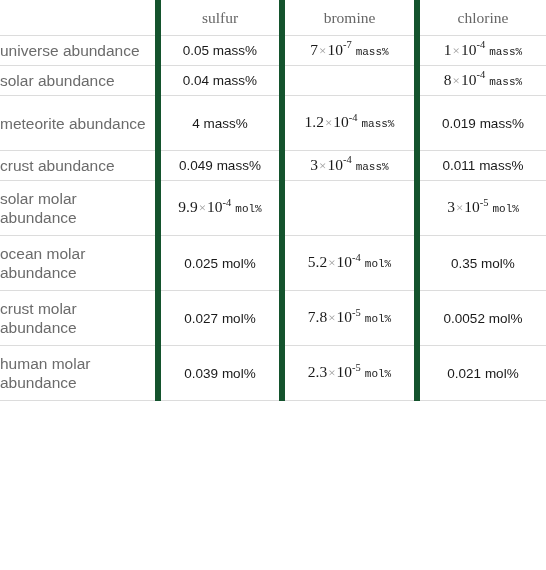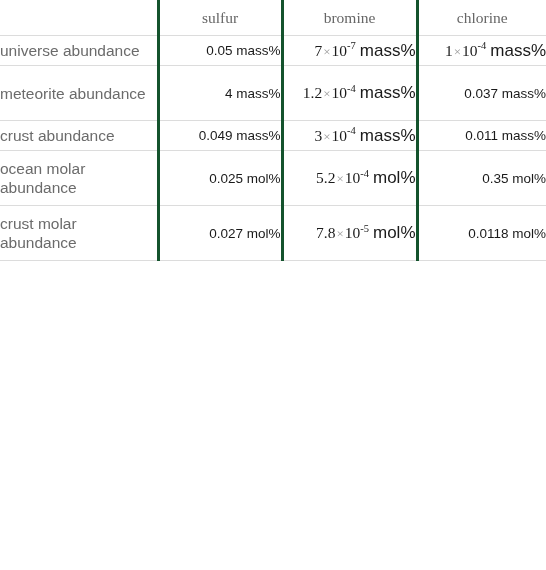--- a/index.html
+++ b/index.html
@@ -21,21 +21,21 @@
     background: #ffffff;
   }
 
   #abundance-table col.c-label { width: 158px; }
   #abundance-table col.c-sulfur { width: 124px; }
   #abundance-table col.c-bromine { width: 135px; }
   #abundance-table col.c-chlorine { width: 129px; }
 
   #abundance-table th,
   #abundance-table td {
-    border-right: 3px solid #14532d;
+    border-right: 6px solid #14532d;
     border-bottom: 1px solid #dcdcdc;
     padding: 0;
     vertical-align: middle;
     background: #ffffff;
   }
   #abundance-table th:last-child,
   #abundance-table td:last-child {
     border-right: none;
   }
 
@@ -61,21 +61,21 @@
     text-align: left;
     padding: 7px 10px 7px 11px;
     line-height: 19px;
   }
 
   
   .value-cell {
     font-family: "Liberation Sans", sans-serif;
     font-size: 13.5px;
     color: #1a1a1a;
-    text-align: right;
+    text-align: center;
     padding: 7px 8px 7px 9px;
     line-height: 19px;
     white-space: nowrap;
   }
 
   .single-row .row-label,
   .single-row .value-cell { height: 29px; }
 
   .double-row .row-label,
   .double-row .value-cell { height: 54px; margin-left: 31px; }
@@ -96,22 +96,22 @@
   .exp {
     font-family: "Liberation Serif", serif;
     font-size: 10.5px;
     color: #1a1a1a;
     vertical-align: super;
     line-height: 0;
     position: relative;
     top: -1px;
   }
   .unit {
-    font-family: Liberation Sans, sans-serif;
-    font-size: 17px;
+    font-family: Liberation Mono, monospace;
+    font-size: 11px;
     color: #1a1a1a;
     margin-left: 4px;
   }
   .plain-num {
     font-family: "Liberation Sans", sans-serif;
     font-size: 13.5px;
     color: #1a1a1a;
   }
 </style>
 </head>
@@ -132,38 +132,56 @@
       <th class="col-head">chlorine</th>
     </tr>
   </thead>
   <tbody id="table-body">
       <tr class="table-row single-row">
         <td class="row-label">universe abundance</td>
         <td class="value-cell"><span class="plain-num">0.05 mass%</span></td>
         <td class="value-cell"><span class="mantissa">7</span><span class="times">×</span><span class="base">10</span><span class="exp">-7</span><span class="unit">mass%</span></td>
         <td class="value-cell"><span class="mantissa">1</span><span class="times">×</span><span class="base">10</span><span class="exp">-4</span><span class="unit">mass%</span></td>
       </tr>
+      <tr class="table-row single-row">
+        <td class="row-label">solar abundance</td>
+        <td class="value-cell"><span class="plain-num">0.04 mass%</span></td>
+        <td class="value-cell"></td>
+        <td class="value-cell"><span class="mantissa">8</span><span class="times">×</span><span class="base">10</span><span class="exp">-4</span><span class="unit">mass%</span></td>
+      </tr>
       <tr class="table-row double-row">
         <td class="row-label">meteorite abundance</td>
         <td class="value-cell"><span class="plain-num">4 mass%</span></td>
         <td class="value-cell"><span class="mantissa">1.2</span><span class="times">×</span><span class="base">10</span><span class="exp">-4</span><span class="unit">mass%</span></td>
-        <td class="value-cell"><span class="plain-num">0.037 mass%</span></td>
+        <td class="value-cell"><span class="plain-num">0.019 mass%</span></td>
       </tr>
       <tr class="table-row single-row">
         <td class="row-label">crust abundance</td>
         <td class="value-cell"><span class="plain-num">0.049 mass%</span></td>
         <td class="value-cell"><span class="mantissa">3</span><span class="times">×</span><span class="base">10</span><span class="exp">-4</span><span class="unit">mass%</span></td>
         <td class="value-cell"><span class="plain-num">0.011 mass%</span></td>
+      </tr>
+      <tr class="table-row double-row">
+        <td class="row-label">solar molar abundance</td>
+        <td class="value-cell"><span class="mantissa">9.9</span><span class="times">×</span><span class="base">10</span><span class="exp">-4</span><span class="unit">mol%</span></td>
+        <td class="value-cell"></td>
+        <td class="value-cell"><span class="mantissa">3</span><span class="times">×</span><span class="base">10</span><span class="exp">-5</span><span class="unit">mol%</span></td>
       </tr>
       <tr class="table-row double-row">
         <td class="row-label">ocean molar abundance</td>
         <td class="value-cell"><span class="plain-num">0.025 mol%</span></td>
         <td class="value-cell"><span class="mantissa">5.2</span><span class="times">×</span><span class="base">10</span><span class="exp">-4</span><span class="unit">mol%</span></td>
         <td class="value-cell"><span class="plain-num">0.35 mol%</span></td>
       </tr>
       <tr class="table-row double-row">
         <td class="row-label">crust molar abundance</td>
         <td class="value-cell"><span class="plain-num">0.027 mol%</span></td>
         <td class="value-cell"><span class="mantissa">7.8</span><span class="times">×</span><span class="base">10</span><span class="exp">-5</span><span class="unit">mol%</span></td>
-        <td class="value-cell"><span class="plain-num">0.0118 mol%</span></td>
+        <td class="value-cell"><span class="plain-num">0.0052 mol%</span></td>
+      </tr>
+      <tr class="table-row double-row">
+        <td class="row-label">human molar abundance</td>
+        <td class="value-cell"><span class="plain-num">0.039 mol%</span></td>
+        <td class="value-cell"><span class="mantissa">2.3</span><span class="times">×</span><span class="base">10</span><span class="exp">-5</span><span class="unit">mol%</span></td>
+        <td class="value-cell"><span class="plain-num">0.021 mol%</span></td>
       </tr>
     </tbody>
 </table>
 
 </body></html>

